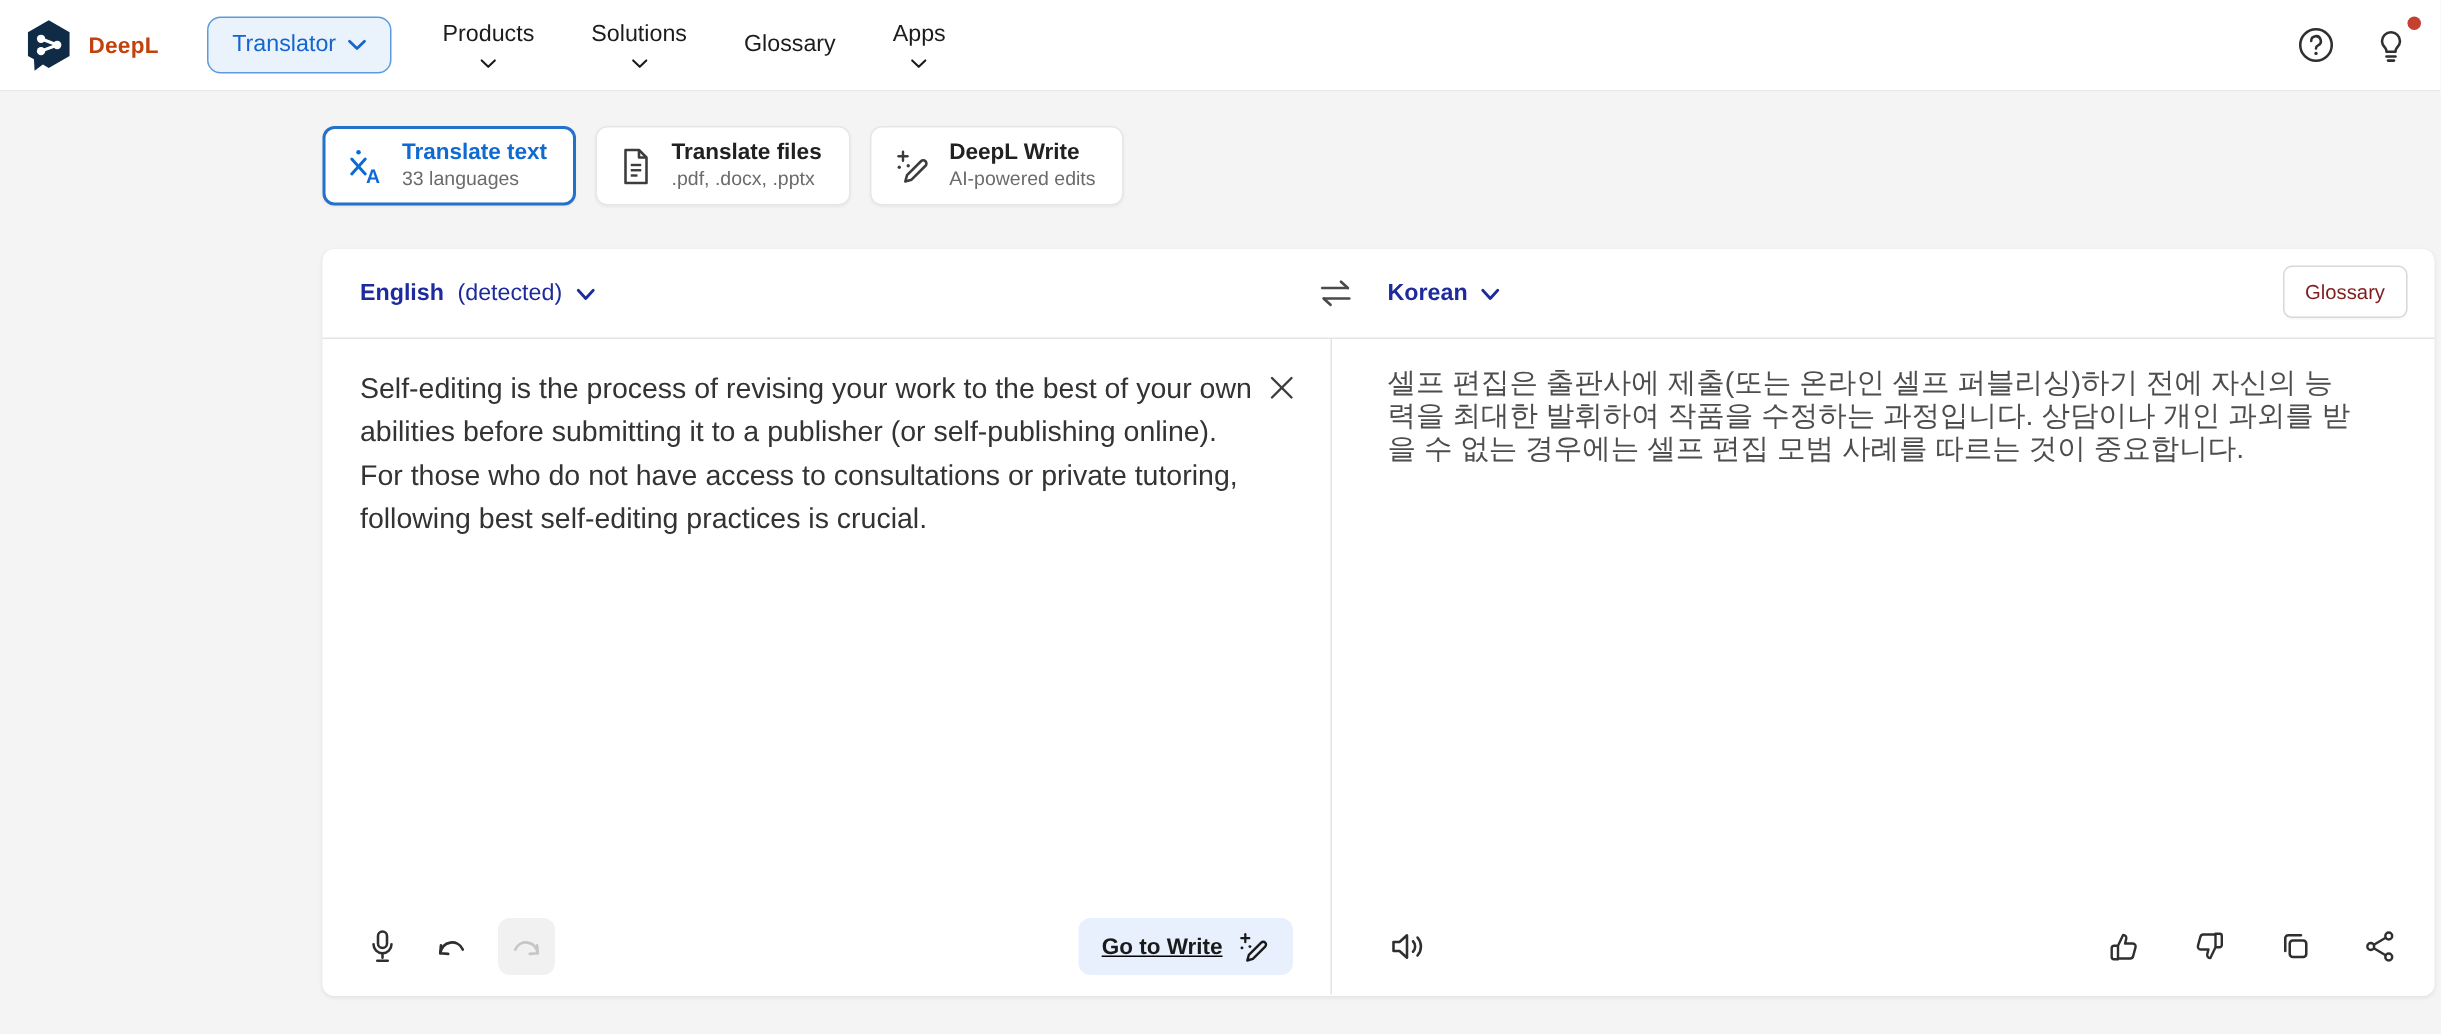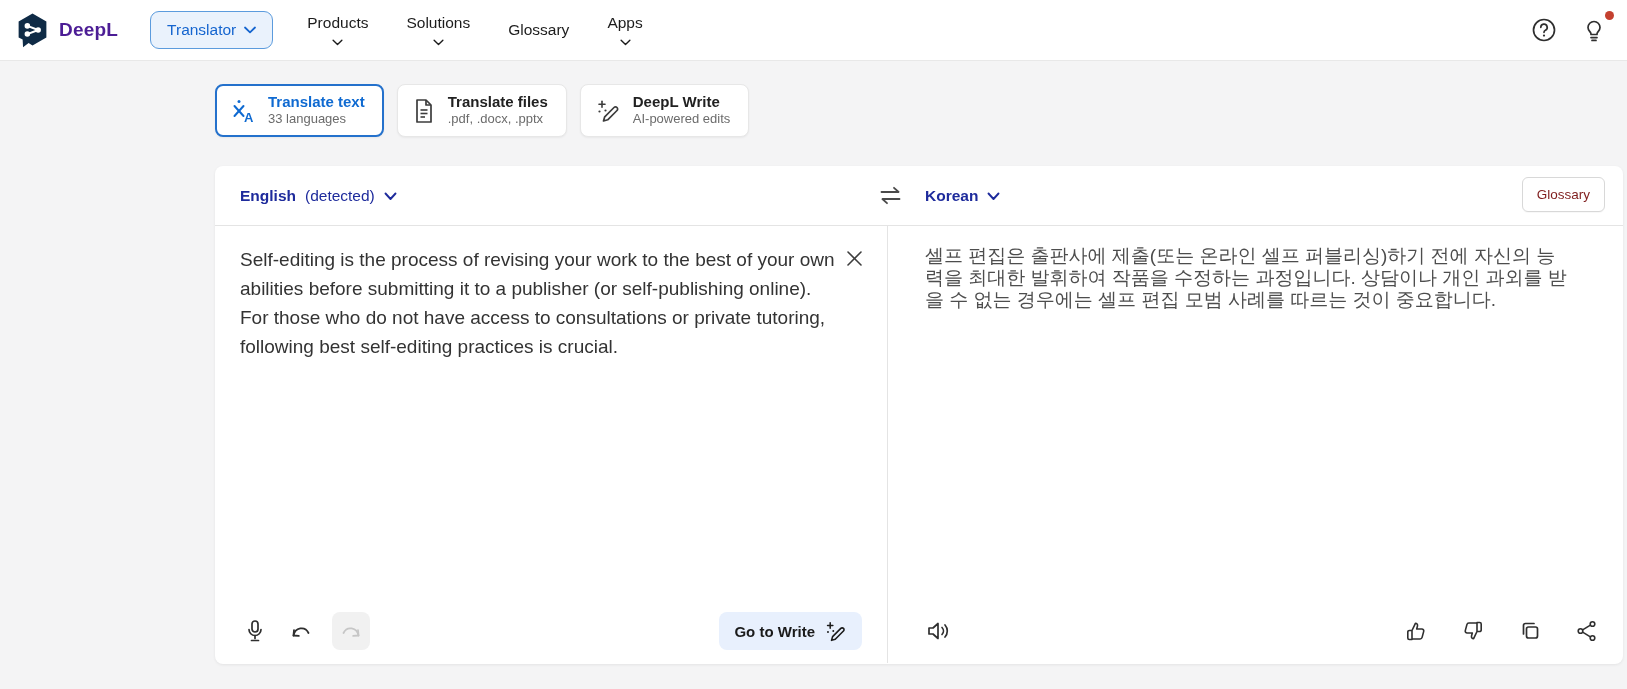--- a/index.html
+++ b/index.html
@@ -3,21 +3,21 @@
 <meta charset="utf-8">
 <style>
   * { margin:0; padding:0; box-sizing:border-box; }
   html,body { width:1627px; height:689px; overflow:hidden;
     font-family:"Liberation Sans", sans-serif; background:#f4f4f5; }
 
   
   .header { height:61px; background:#ffffff; border-bottom:1px solid #e8e8e8;
     display:flex; align-items:center; padding:0 20px 0 14px; position:relative; }
   .logo { display:flex; align-items:center; gap:8px; cursor:pointer; }
-  .logo-word { font-size:19px; font-weight:700; color:#4c1d95; letter-spacing:.2px; }
+  .logo-word { font-size:15px; font-weight:700; color:#c2410c; letter-spacing:.2px; }
   .translator-btn { margin-left:32px; display:flex; align-items:center; gap:8px;
     background:#eaf2fc; border:1.5px solid #5b9bdd; border-radius:9px;
     padding:9px 16px; font-size:15.5px; color:#1565cf; font-weight:500; cursor:pointer; }
   .nav-items { display:flex; align-items:center; margin-left:34px; gap:38px; }
   .nav-item { display:flex; align-items:center; gap:7px; font-size:15.5px;
     color:#1c1c1c; cursor:pointer;flex-direction:column; }
   .hdr-right { margin-left:auto; display:flex; align-items:center; gap:24px; }
   .hdr-icon { position:relative; cursor:pointer; color:#2f2f2f; display:flex; }
   .red-dot { position:absolute; top:-6px; right:-7px; width:9px; height:9px;
     border-radius:50%; background:#c4402f; }
@@ -53,21 +53,21 @@
   .src-panel { width:673px; border-right:1px solid #e4e4e4; }
   .tgt-panel { flex:1; }
   .src-text { padding:19px 46px 0 25px; font-size:19px; line-height:29px;
     color:#333; white-space:pre-wrap; }
   .tgt-text { padding:19px 50px 0 37px; font-size:19px; line-height:22px;
     color:#4d4d4d; white-space:pre-wrap; }
   .close-btn { position:absolute; top:24px; right:24px; color:#3d3d3d;
     cursor:pointer; display:flex; }
 
   .panel-footer { position:absolute; bottom:13px; left:25px; right:25px;
-    display:flex; align-items:flex-start; }
+    display:flex; align-items:flex-start;text-decoration:underline; }
   .ftr-icon { color:#2f2f2f; cursor:pointer; display:flex; align-items:center;
     justify-content:center; width:38px; height:38px; border-radius:8px; }
   .ftr-icon.disabled { background:#f1f1f1; color:#c6c6c6; cursor:default; }
   .gtw-btn { margin-left:auto; display:flex; align-items:center; gap:9px;
     background:#e8f0fd; border:none; border-radius:8px; height:38px;
     padding:0 15px; font-size:15px; font-weight:600; color:#1a1a1a;
     font-family:"Liberation Sans",sans-serif; cursor:pointer; }
   .tgt-right { margin-left:auto; display:flex; align-items:center; gap:31px; }
   svg { display:block; }
 </style>

